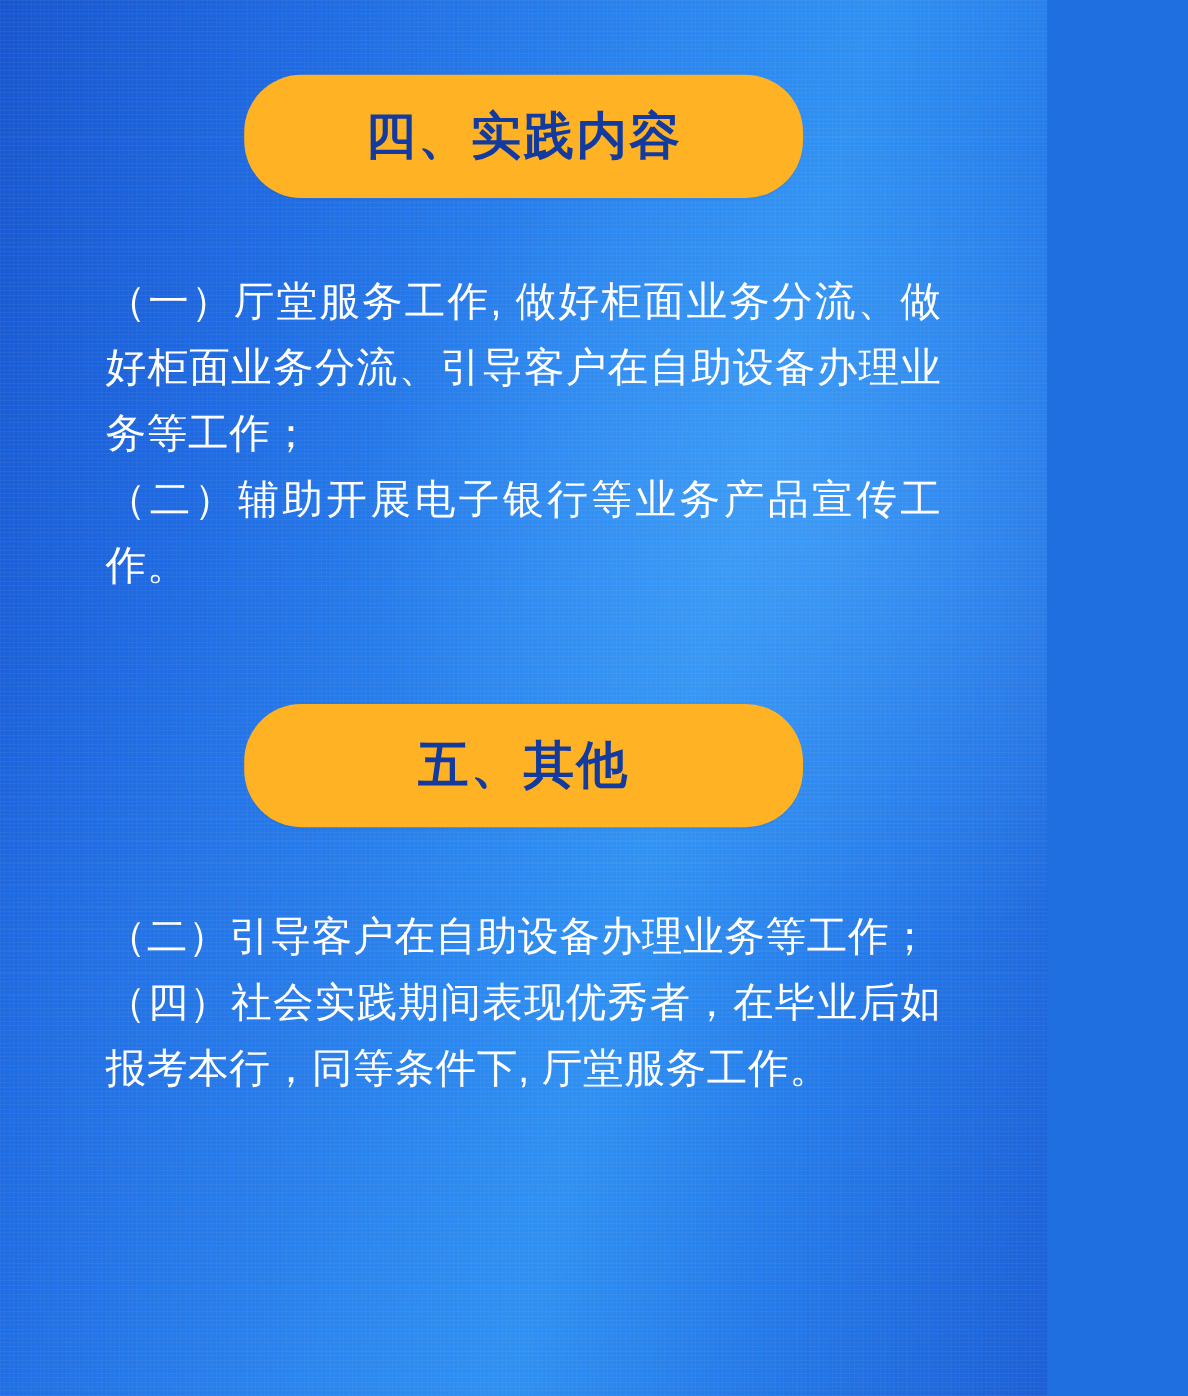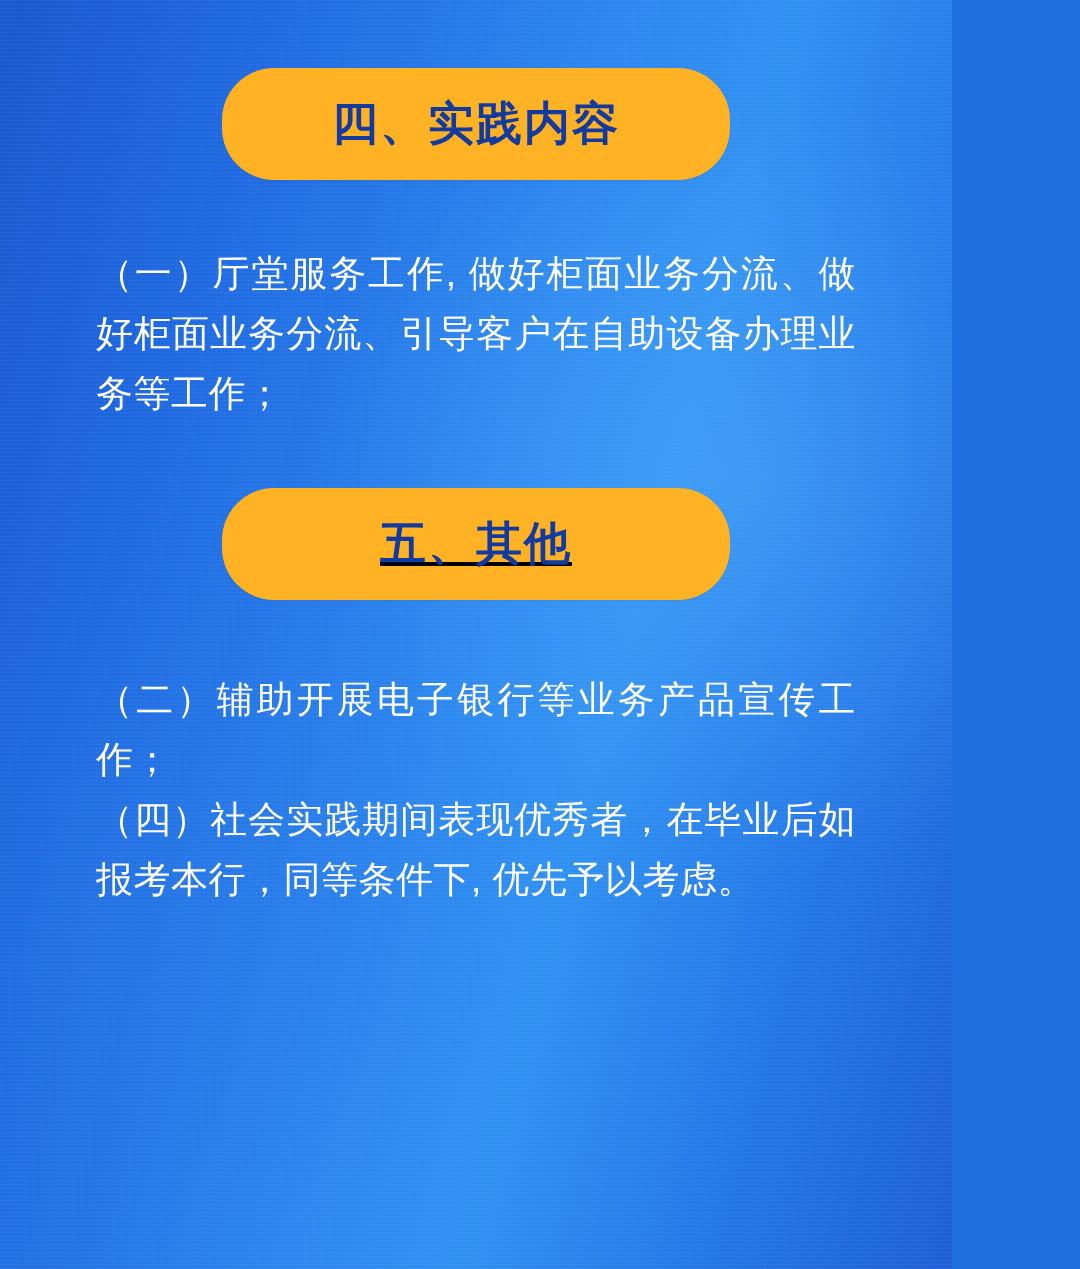--- a/index.html
+++ b/index.html
@@ -70,42 +70,43 @@
     font-size: 37px;
     line-height: 1.62;
     letter-spacing: 0.5px;
     text-align: justify;
   }
   .body-text p {
     margin: 0;
   }
   #sec1 .heading { margin-top: 68px; }
   #sec1 .body-text { margin-top: 64px; }
-  #sec2 .heading-wrap { margin-top: 64px; text-decoration: underline; }
+  #sec2 .heading-wrap { margin-top: 96px; }
   #sec2 .body-text { margin-top: 70px; }
 </style>
 </head>
 <body>
 
 <div class="poster">
   <div class="content">
 
     <div class="section" id="sec1">
       <div class="heading-wrap">
         <div class="heading">四、实践内容</div>
       </div>
       <div class="body-text">
         <p>（一）厅堂服务工作, 做好柜面业务分流、做好柜面业务分流、引导客户在自助设备办理业务等工作；</p>
+        <p>（二）辅助开展电子银行等业务产品宣传工作。</p>
       </div>
     </div>
 
     <div class="section" id="sec2">
       <div class="heading-wrap">
         <div class="heading">五、其他</div>
       </div>
       <div class="body-text">
-        <p>（二）辅助开展电子银行等业务产品宣传工作；</p>
-        <p>（四）社会实践期间表现优秀者，在毕业后如报考本行，同等条件下, 优先予以考虑。</p>
+        <p>（二）引导客户在自助设备办理业务等工作；</p>
+        <p>（四）社会实践期间表现优秀者，在毕业后如报考本行，同等条件下, 厅堂服务工作。</p>
       </div>
     </div>
 
   </div>
 </div>
 
 </body></html>

